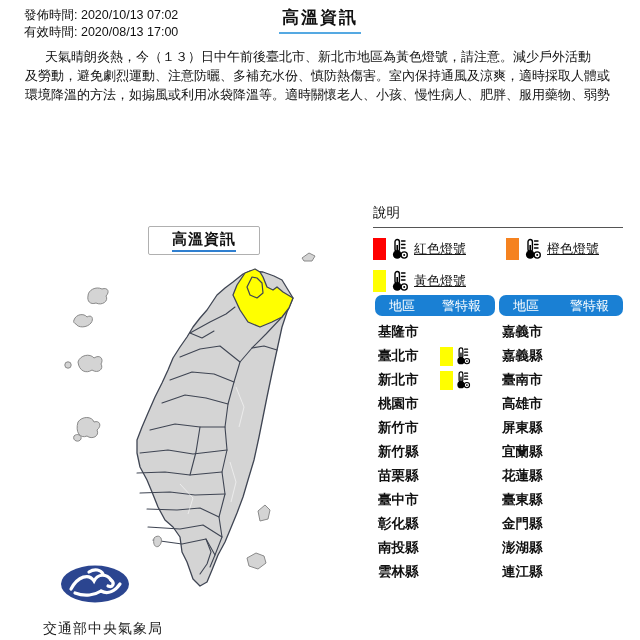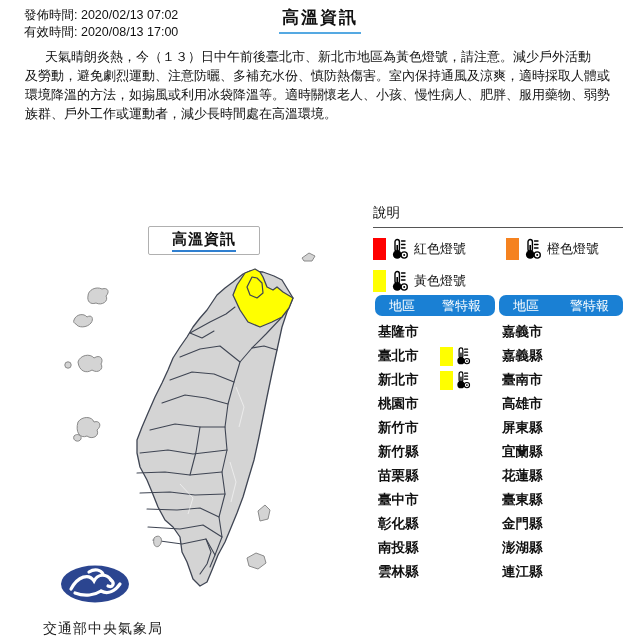--- a/index.html
+++ b/index.html
@@ -30,21 +30,21 @@
     font-size:15px; font-weight:bold; letter-spacing:1px; color:#111;
     border-bottom:2px solid #2f7fd0; padding-bottom:1px; white-space:nowrap;
   }
   .agency { position:absolute; left:13px; top:398px; width:160px; font-size:14px; letter-spacing:1px; color:#222; white-space:nowrap; }
   .logo { position:absolute; left:27px; top:342px; }
   
   .panel { position:absolute; left:373px; top:204px; width:250px; }
   .legend-title { font-size:13.5px; color:#111; }
   .legend-divider { border-top:1px solid #555; margin-top:5px; }
   .legend-grid { display:grid; grid-template-columns:133px 1fr; row-gap:7px; margin-top:8px; }
-  .legend-item { display:flex; align-items:center; gap:3px; height:25px; }
+  .legend-item { display:flex; align-items:center; gap:3px; height:25px;text-decoration:underline; }
   .swatch { width:13px; height:22px; display:inline-block; }
   .legend-item .label { font-size:13px; color:#111; margin-left:2px; white-space:nowrap; }
   .tables { position:absolute; top:91px; left:0; width:250px; }
   .rtable { position:absolute; top:0; }
   .rtable.t-left  { left:2px;   width:120px; }
   .rtable.t-right { left:126px; width:124px; }
   .thead {
     height:21px; color:#fff; font-size:13px; display:flex; align-items:center;
     justify-content:space-between; padding:0 14px 0 14px; white-space:nowrap;border-radius:7px;
   }
@@ -53,35 +53,34 @@
   .trow .rname { font-size:13.5px; color:#111; padding-left:3px; white-space:nowrap; }
   .trow .marker { position:absolute; left:65px; top:2px; display:flex; align-items:center; gap:1px; }
   .trow .marker .swatch { width:13px; height:19px; }
 </style>
 </head>
 <body>
 
 <div class="times">
   <div>
     <span>發佈時間:</span>
-    <span>2020/02/13 07:02</span>
+    <span>2020/10/13 07:02</span>
   </div>
   <div>
     <span>有效時間:</span>
     <span>2020/08/13 17:00</span>
   </div>
 </div>
 
 <div class="page-title">高溫資訊</div>
 
 <div class="bulletin" id="bulletin">
     <div class="line">天氣晴朗炎熱，今（１３）日中午前後臺北市、新北市地區為黃色燈號，請注意。減少戶外活動</div>
     <div class="line">及勞動，避免劇烈運動、注意防曬、多補充水份、慎防熱傷害。室內保持通風及涼爽，適時採取人體或</div>
     <div class="line">環境降溫的方法，如搧風或利用冰袋降溫等。適時關懷老人、小孩、慢性病人、肥胖、服用藥物、弱勢</div>
-    <div class="line">族群、戶外工作或運動者，減少長時間處在高溫環境。</div>
   </div>
 
 <div class="map-wrap">
   <svg width="330" height="408" viewBox="0 0 330 408">
 
     <path stroke="#3f4553" stroke-width="1.3" stroke-linejoin="round" d="M213,52 L220,49 L233,50 L244,54 L252,58 L263,76
          L257,90 L252,105 L247,128 L242,151 L237,175 L233,195 L229,215 L224,238
          L218,258 L213,275 L207,291 L200,308 L195,320 L188,333 L182,348 L177,360
          L170,364 L163,357 L157,340 L152,330 L150,315 L143,305 L135,298 L128,285
          L122,270 L117,258 L110,245 L107,231 L107,218 L112,205 L118,191 L125,175

